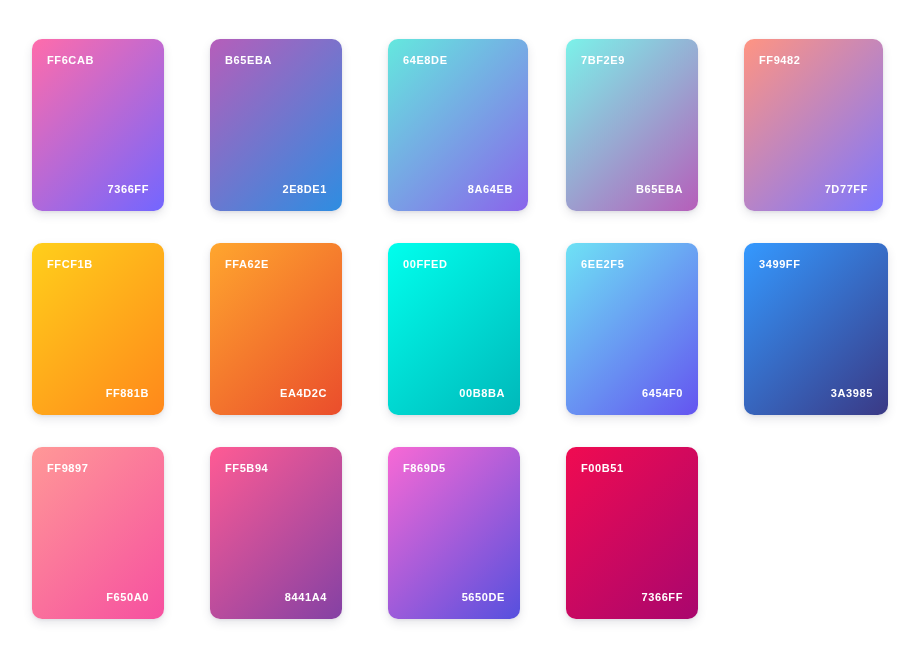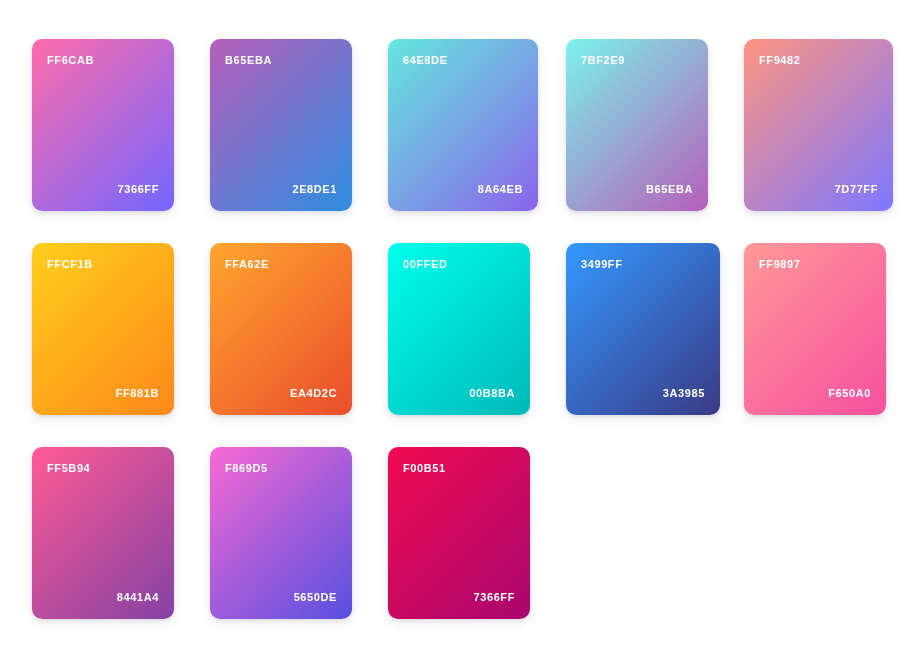--- a/index.html
+++ b/index.html
@@ -23,21 +23,21 @@
     grid-template-columns: repeat(5, 146px);
     grid-template-rows: repeat(3, 172px);
     column-gap: 32px;
     row-gap: 32px;
     align-content: start;
     justify-content: start;
   }
 
   .swatch-card {
     position: relative;
-    width: 142px;
+    width: 132px;
     height: 172px;
     border-radius: 10px;
     box-shadow: 0 4px 10px rgba(60, 60, 90, 0.13),
                 0 1px 3px rgba(60, 60, 90, 0.08);
     overflow: hidden;
   }
 
   .swatch-label {
     position: absolute;
     color: #ffffff;
@@ -89,20 +89,24 @@
       <span class="swatch-label end">FF881B</span>
     </div>
     <div class="swatch-card" style="background: linear-gradient(135deg, rgb(255, 166, 46) 0%, rgb(234, 77, 44) 100%);">
       <span class="swatch-label start">FFA62E</span>
       <span class="swatch-label end">EA4D2C</span>
     </div>
     <div class="swatch-card" style="background: linear-gradient(135deg, rgb(0, 255, 237) 0%, rgb(0, 184, 186) 100%);">
       <span class="swatch-label start">00FFED</span>
       <span class="swatch-label end">00B8BA</span>
     </div>
+    <div class="swatch-card" style="background: linear-gradient(135deg, rgb(110, 226, 245) 0%, rgb(100, 84, 240) 100%);">
+      <span class="swatch-label start">6EE2F5</span>
+      <span class="swatch-label end">6454F0</span>
+    </div>
     <div class="swatch-card" style="background: linear-gradient(135deg, rgb(52, 153, 255) 0%, rgb(58, 57, 133) 100%); padding-left: 12px;">
       <span class="swatch-label start">3499FF</span>
       <span class="swatch-label end">3A3985</span>
     </div>
     <div class="swatch-card" style="background: linear-gradient(135deg, rgb(255, 152, 151) 0%, rgb(246, 80, 160) 100%);">
       <span class="swatch-label start">FF9897</span>
       <span class="swatch-label end">F650A0</span>
     </div>
     <div class="swatch-card" style="background: linear-gradient(135deg, rgb(255, 91, 148) 0%, rgb(132, 65, 164) 100%);">
       <span class="swatch-label start">FF5B94</span>

